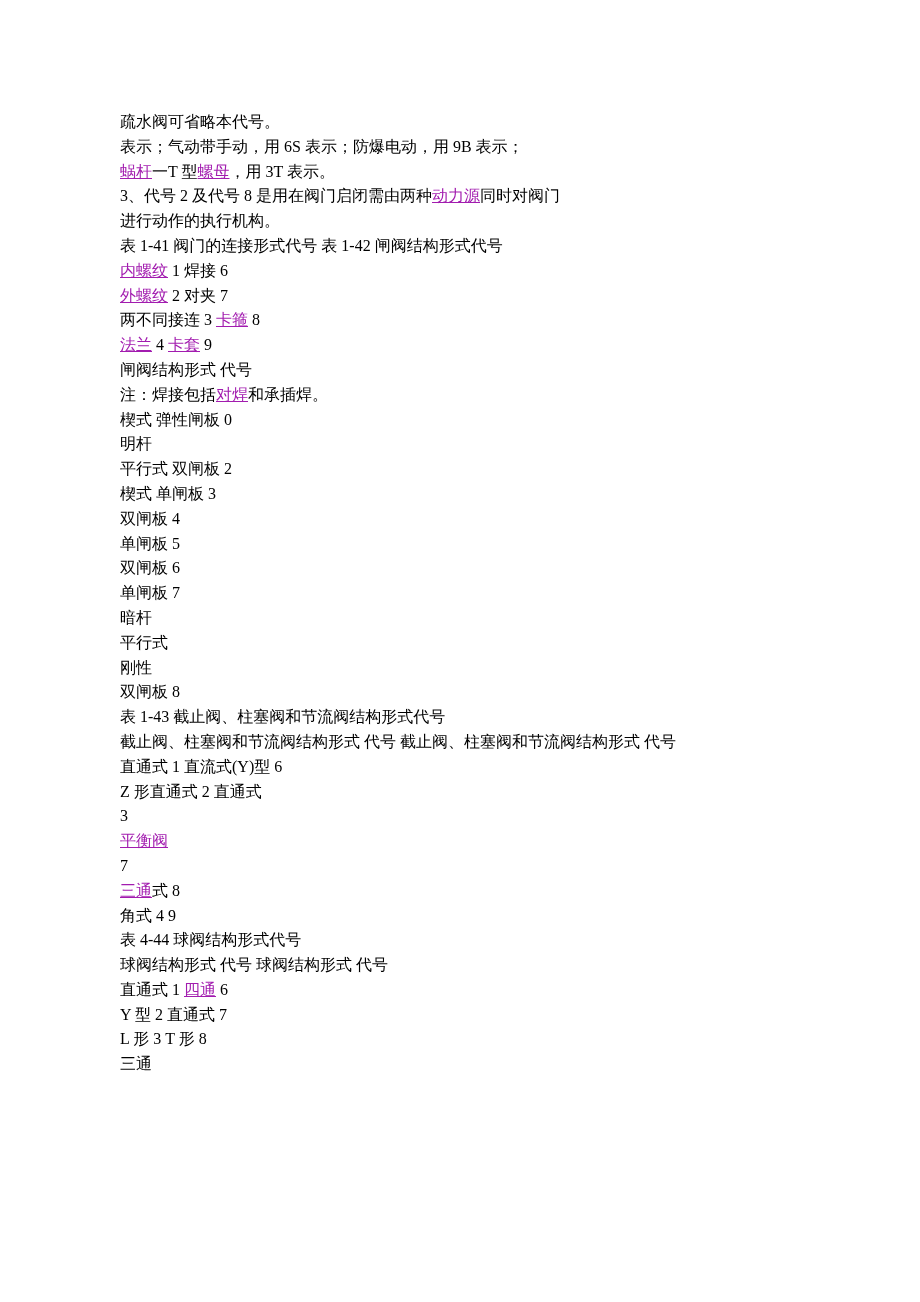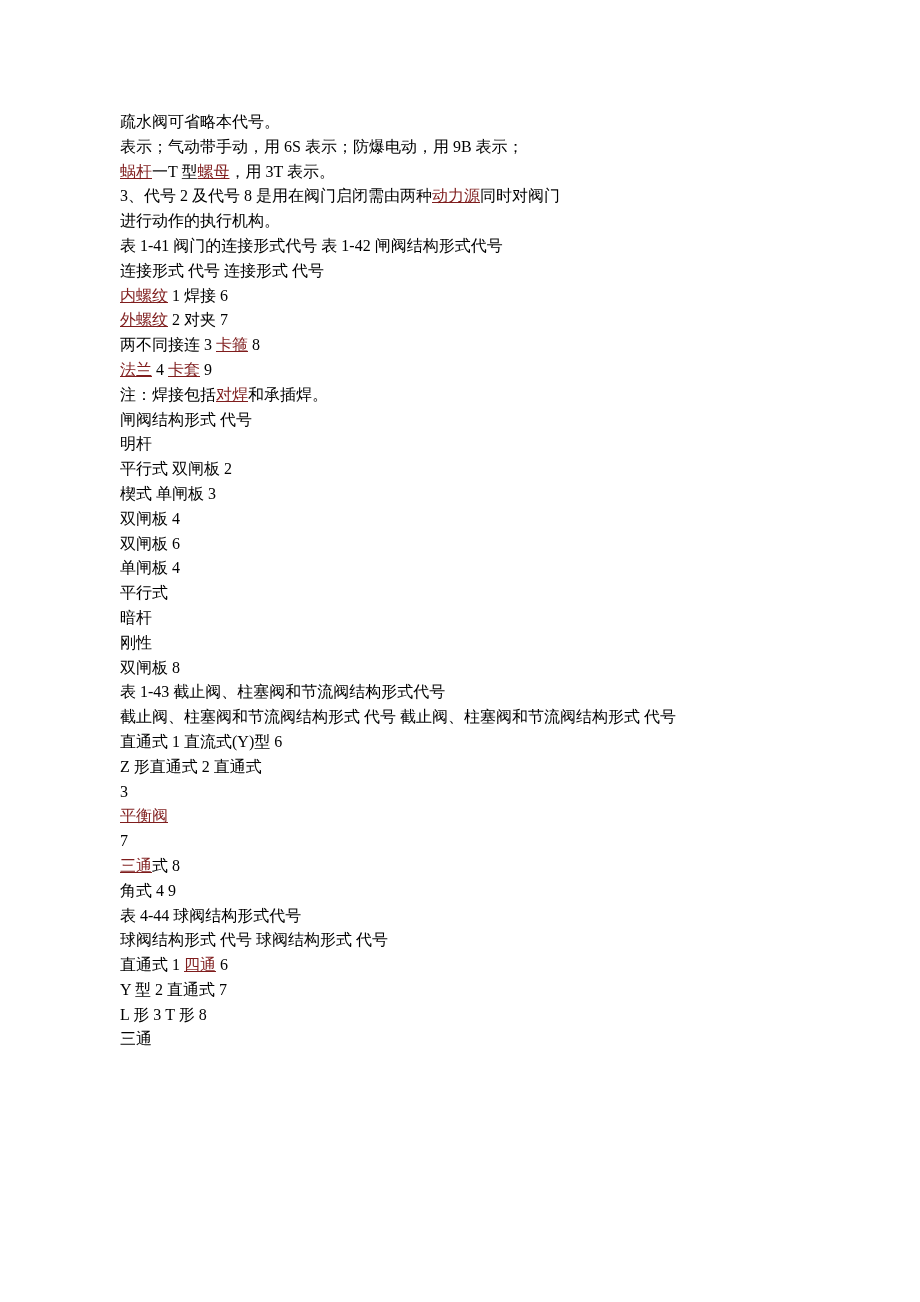--- a/index.html
+++ b/index.html
@@ -14,50 +14,51 @@
   .page {
     width: 828px;
     min-height: 1302px;
     box-sizing: border-box;
     padding: 110px 120px 32px 120px;
   }
   .line {
     white-space: pre-wrap;
   }
   a.link {
-    color: #7f1d1d;
+    color: #a21caf;
     text-decoration: underline;
     cursor: pointer;
   }
 </style>
 </head>
 <body>
 
 <div class="page" id="page-root">
     <div class="line"><span>疏水阀可省略本代号。</span></div>
     <div class="line"><span>表示；气动带手动，用 6S 表示；防爆电动，用 9B 表示；</span></div>
     <div class="line"><a class="link">蜗杆</a><span>一T 型</span><a class="link">螺母</a><span>，用 3T 表示。</span></div>
     <div class="line"><span>3、代号 2 及代号 8 是用在阀门启闭需由两种</span><a class="link">动力源</a><span>同时对阀门</span></div>
     <div class="line"><span>进行动作的执行机构。</span></div>
     <div class="line"><span>表 1-41 阀门的连接形式代号 表 1-42 闸阀结构形式代号</span></div>
-    <div class="line"><span>连接形式 代号 连接形式 代号</span></div>
     <div class="line"><a class="link">内螺纹</a><span> 1 焊接 6</span></div>
     <div class="line"><a class="link">外螺纹</a><span> 2 对夹 7</span></div>
     <div class="line"><span>两不同接连 3 </span><a class="link">卡箍</a><span> 8</span></div>
     <div class="line"><a class="link">法兰</a><span> 4 </span><a class="link">卡套</a><span> 9</span></div>
+    <div class="line"><span>闸阀结构形式 代号</span></div>
     <div class="line"><span>注：焊接包括</span><a class="link">对焊</a><span>和承插焊。</span></div>
-    <div class="line"><span>闸阀结构形式 代号</span></div>
+    <div class="line"><span>楔式 弹性闸板 0</span></div>
     <div class="line"><span>明杆</span></div>
     <div class="line"><span>平行式 双闸板 2</span></div>
     <div class="line"><span>楔式 单闸板 3</span></div>
     <div class="line"><span>双闸板 4</span></div>
+    <div class="line"><span>单闸板 5</span></div>
     <div class="line"><span>双闸板 6</span></div>
-    <div class="line"><span>单闸板 4</span></div>
+    <div class="line"><span>单闸板 7</span></div>
+    <div class="line"><span>暗杆</span></div>
     <div class="line"><span>平行式</span></div>
-    <div class="line"><span>暗杆</span></div>
     <div class="line"><span>刚性</span></div>
     <div class="line"><span>双闸板 8</span></div>
     <div class="line"><span>表 1-43 截止阀、柱塞阀和节流阀结构形式代号</span></div>
     <div class="line"><span>截止阀、柱塞阀和节流阀结构形式 代号 截止阀、柱塞阀和节流阀结构形式 代号</span></div>
     <div class="line"><span>直通式 1 直流式(Y)型 6</span></div>
     <div class="line"><span>Z 形直通式 2 直通式</span></div>
     <div class="line"><span>3</span></div>
     <div class="line"><a class="link">平衡阀</a></div>
     <div class="line"><span>7</span></div>
     <div class="line"><a class="link">三通</a><span>式 8</span></div>

